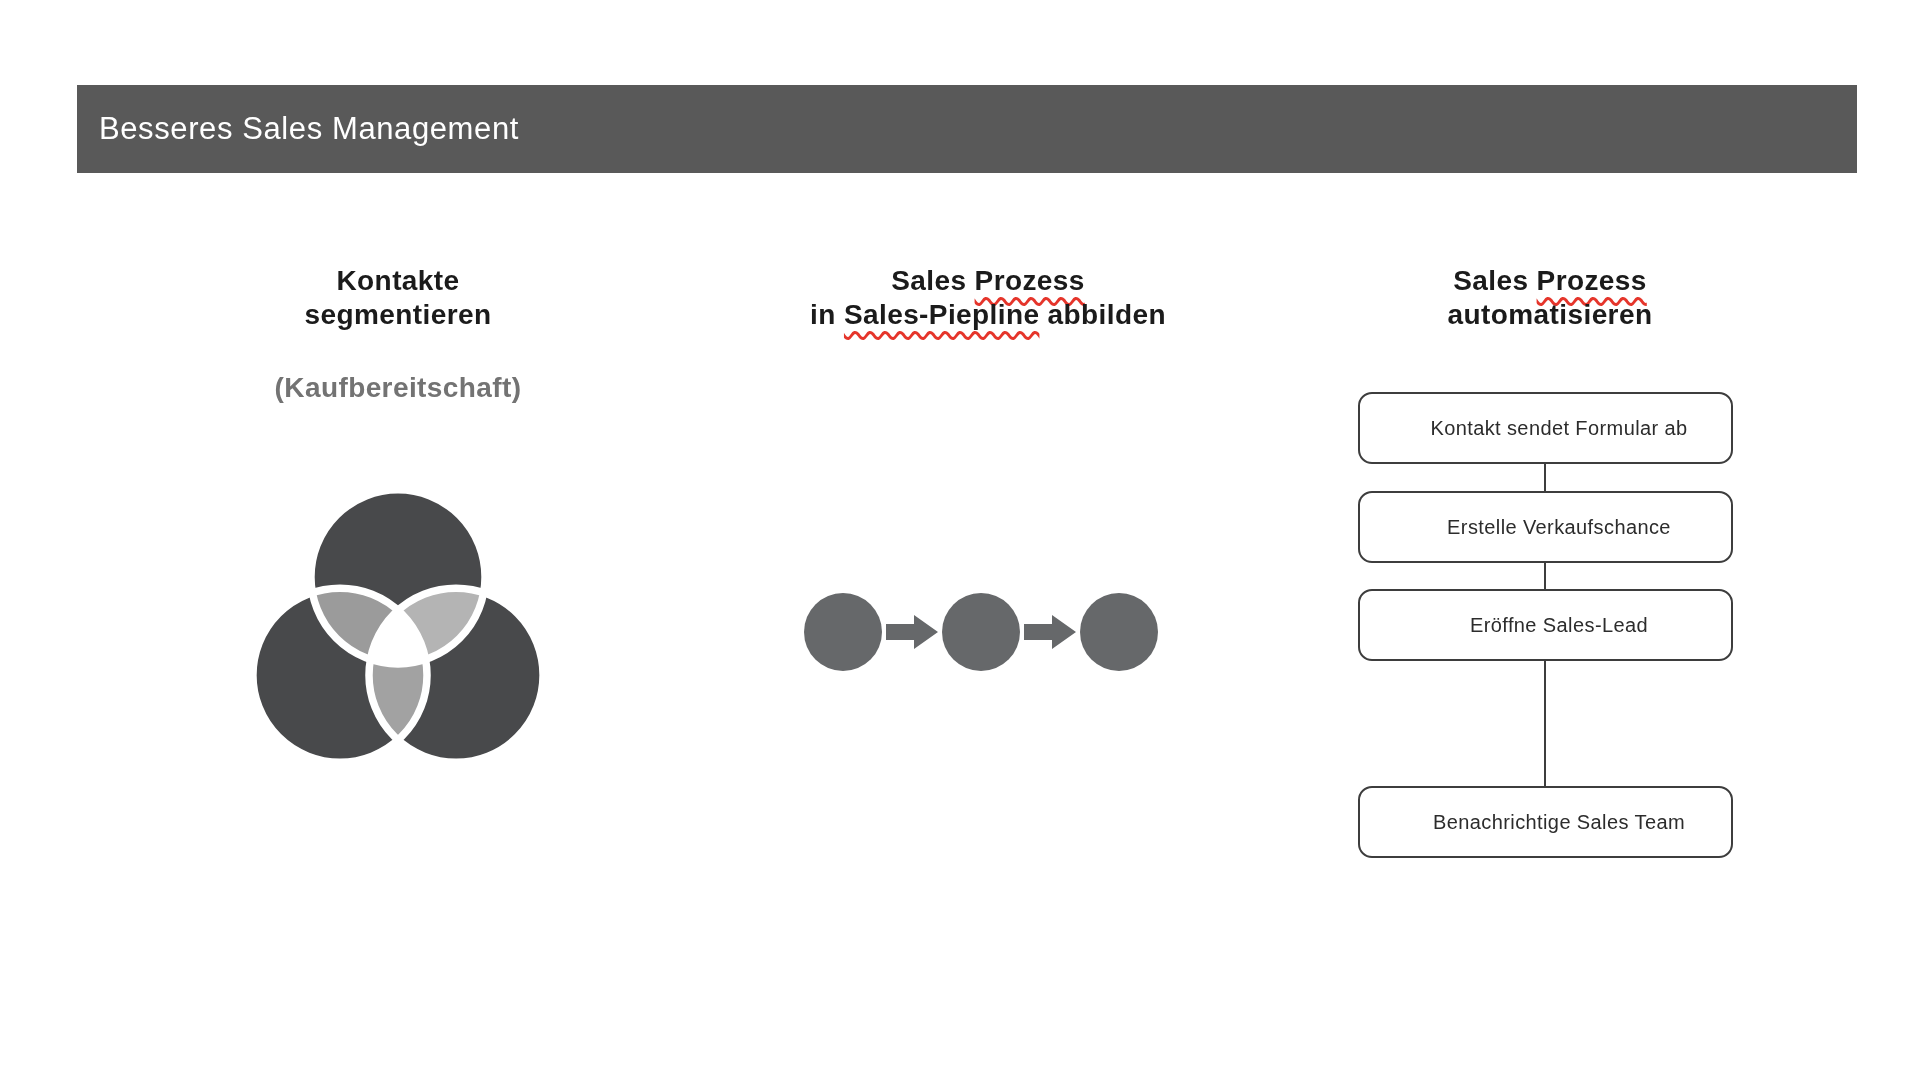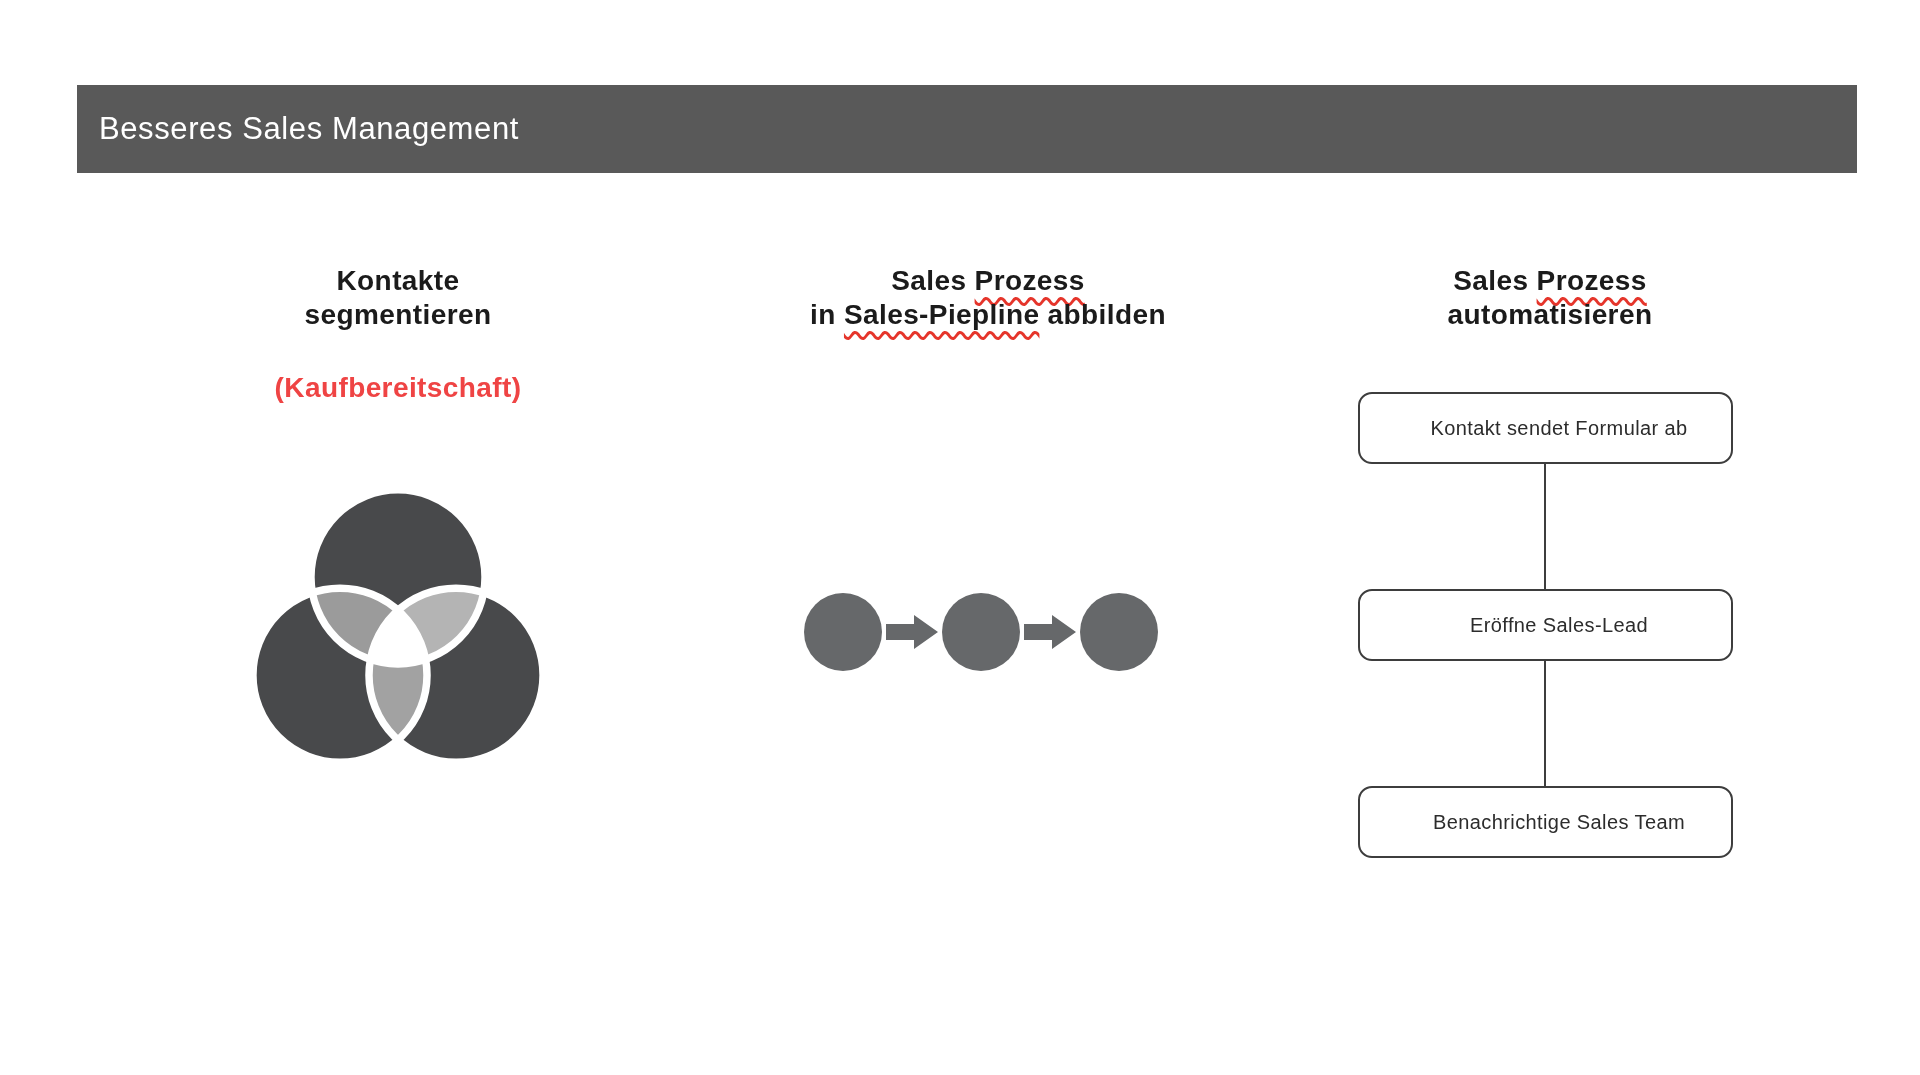--- a/index.html
+++ b/index.html
@@ -55,21 +55,21 @@
   .subtitle {
     position: absolute;
     top: 372px;
     left: 138px;
     width: 520px;
     margin: 0;
     text-align: center;
     font-size: 28px;
     font-weight: 700;
     letter-spacing: 0.4px;
-    color: #ef4444;
+    color: #737373;
   }
 
   .misspelled {
     text-decoration-line: underline;
     text-decoration-style: wavy;
     text-decoration-color: #e5352b;
     text-decoration-thickness: 2.5px;
     text-underline-offset: 7px;
     text-decoration-skip-ink: none;
   }
@@ -195,20 +195,23 @@
       <polygon points="0,-8 28,-8 28,-17 52,0 28,17 28,8 0,8" transform="translate(221,40)" fill="#66686a"></polygon>
       <circle cx="316" cy="40" r="39" fill="#66686a"></circle>
     </svg>
   </div>
 
   <div class="flow-line"></div>
 
   <div class="flow-box b1">
     <span>Kontakt sendet Formular ab</span>
   </div>
+  <div class="flow-box b2">
+    <span>Erstelle Verkaufschance</span>
+  </div>
   <div class="flow-box b3">
     <span>Eröffne Sales-Lead</span>
   </div>
   <div class="flow-box b5">
     <span>Benachrichtige Sales Team</span>
   </div>
 
 </div>
 
 </body></html>

